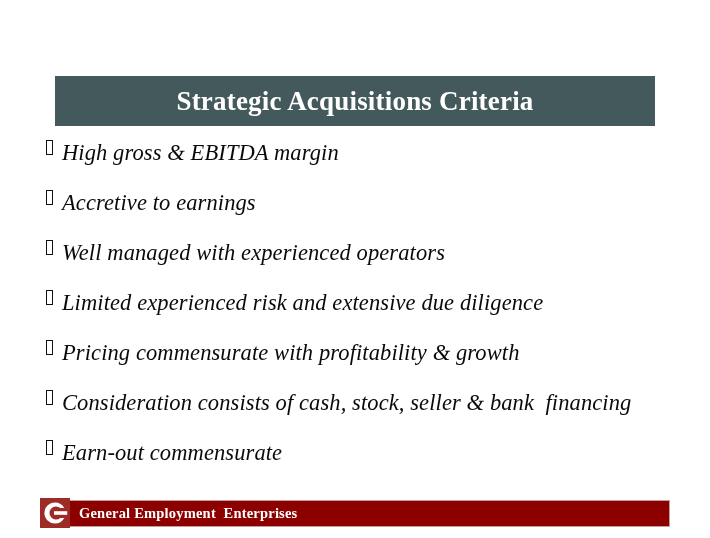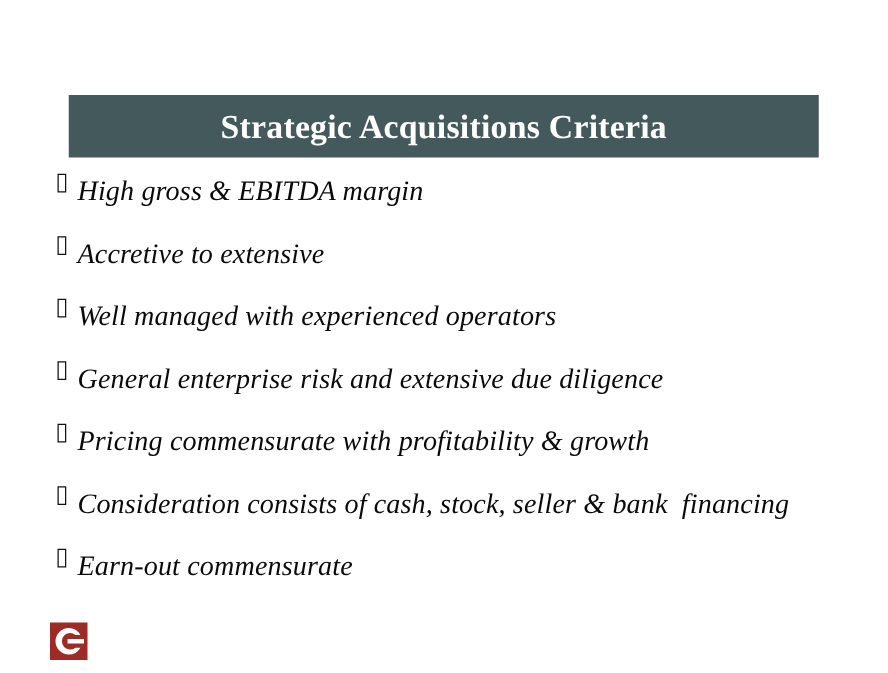--- a/index.html
+++ b/index.html
@@ -145,50 +145,53 @@
 
   <div class="bullets">
 
     <div class="bullet-row">
       <span class="bullet-marker"><span class="tofu"></span></span>
       <span class="bullet-text">High gross &amp; EBITDA margin</span>
     </div>
 
     <div class="bullet-row">
       <span class="bullet-marker"><span class="tofu"></span></span>
-      <span class="bullet-text">Accretive to extensive</span>
+      <span class="bullet-text">Accretive to earnings</span>
     </div>
 
     <div class="bullet-row">
       <span class="bullet-marker"><span class="tofu"></span></span>
       <span class="bullet-text">Well managed with experienced operators</span>
     </div>
 
     <div class="bullet-row">
       <span class="bullet-marker"><span class="tofu"></span></span>
-      <span class="bullet-text">General enterprise risk and extensive due diligence</span>
+      <span class="bullet-text">Limited experienced risk and extensive due diligence</span>
     </div>
 
     <div class="bullet-row">
       <span class="bullet-marker"><span class="tofu"></span></span>
       <span class="bullet-text">Pricing commensurate with profitability &amp; growth</span>
     </div>
 
     <div class="bullet-row">
       <span class="bullet-marker"><span class="tofu"></span></span>
       <span class="bullet-text">Consideration consists of cash, stock, seller &amp; bank  financing</span>
     </div>
 
     <div class="bullet-row">
       <span class="bullet-marker"><span class="tofu"></span></span>
       <span class="bullet-text">Earn-out commensurate</span>
     </div>
 
   </div>
 
+  <div class="footer-bar">
+    <div class="footer-text">General Employment  Enterprises</div>
+  </div>
 
   <div class="logo-square">
     <svg class="logo-glyph" viewBox="0 0 30 30" xmlns="http://www.w3.org/2000/svg">
 
       <path d="M15 4.4
                a10.6 10.6 0 1 0 0 21.2
                a10.6 10.6 0 0 0 9.3 -5.5
                l-4.0 0
                a6.6 6.6 0 1 1 0 -10.2
                l4.0 0

